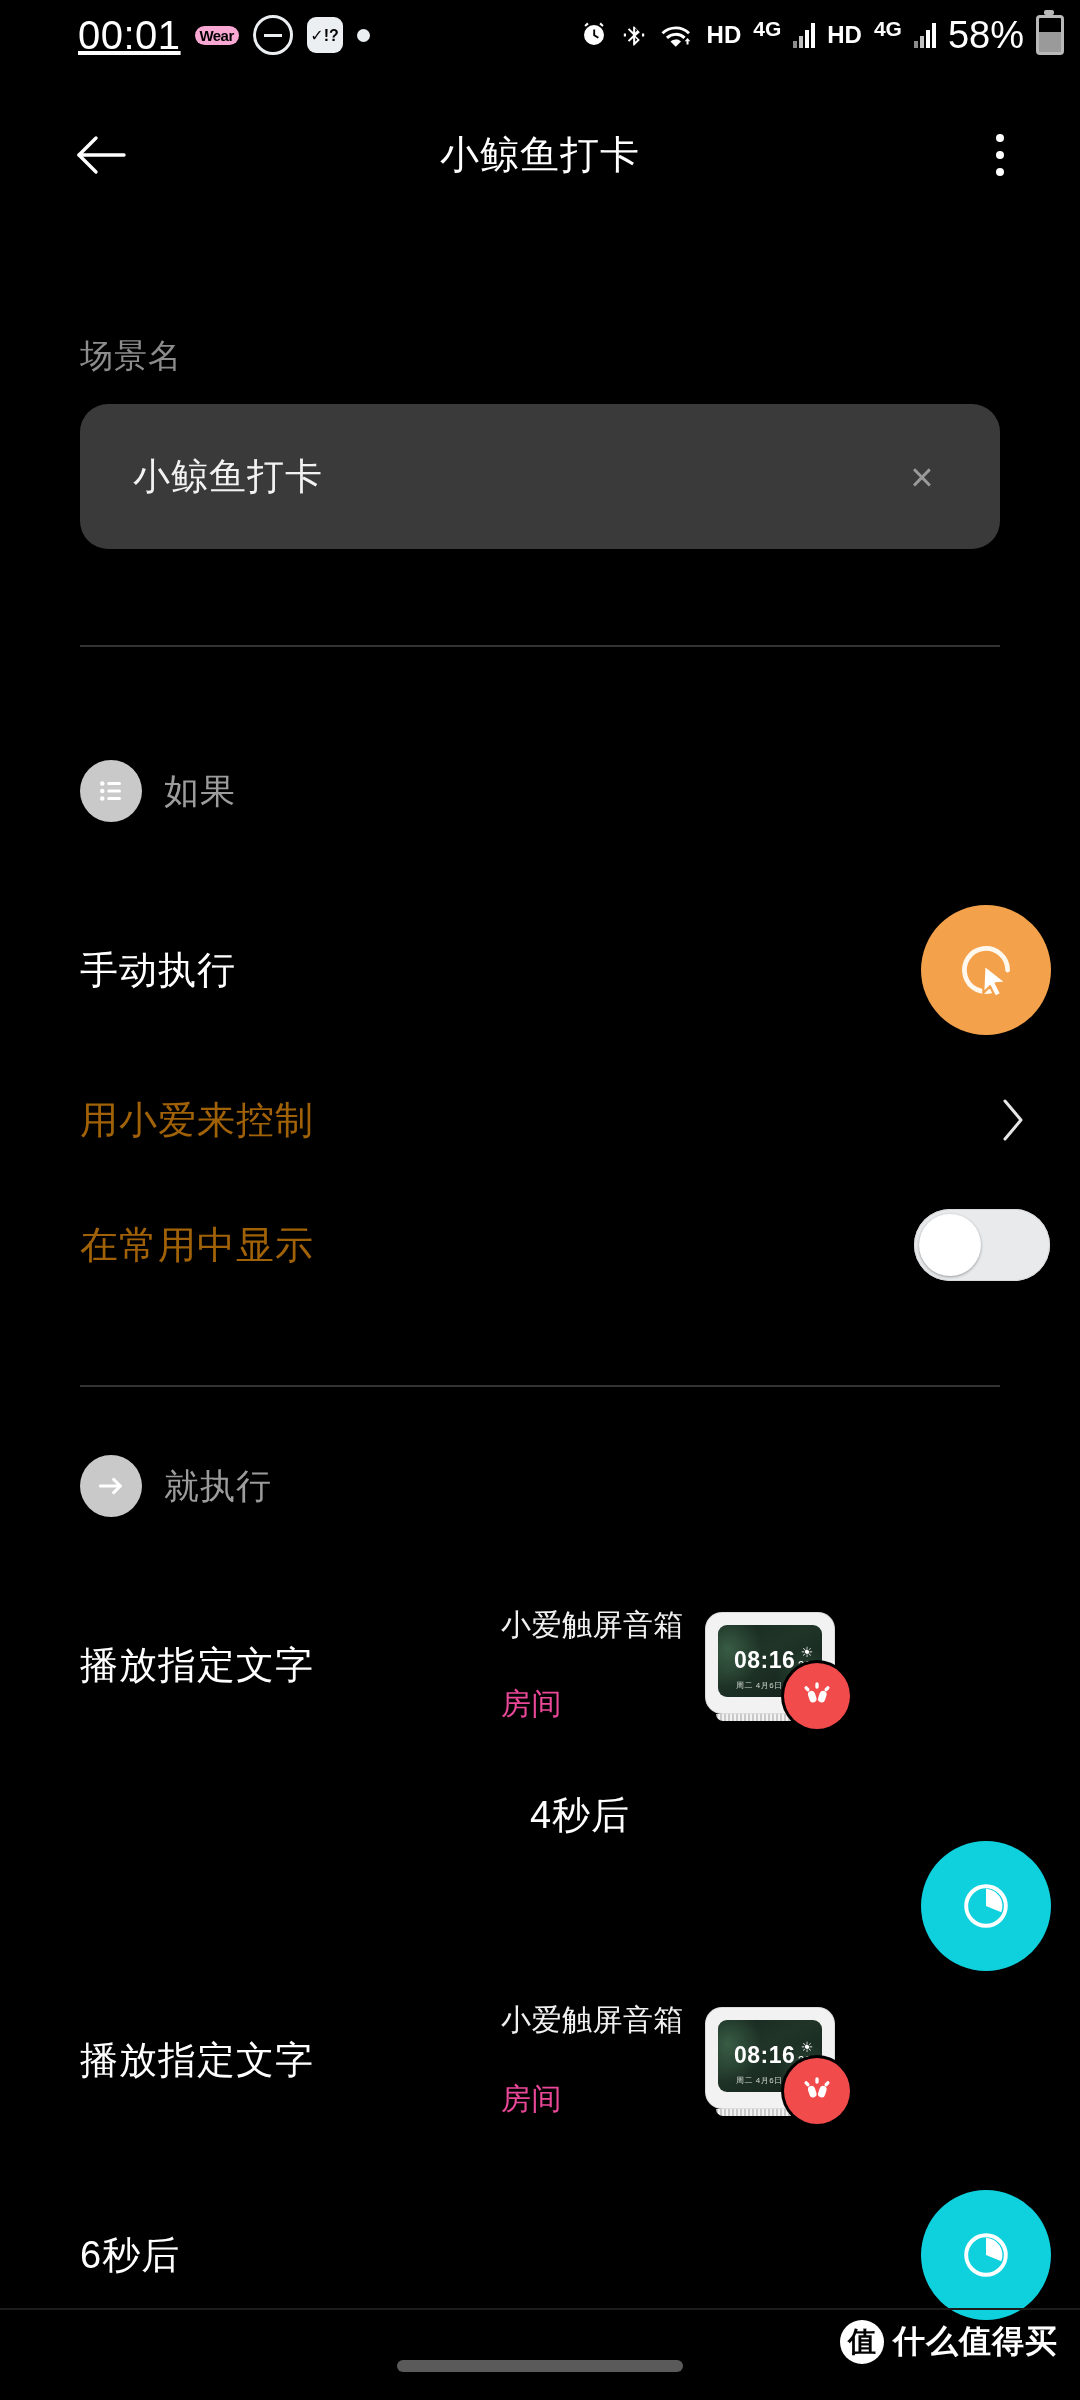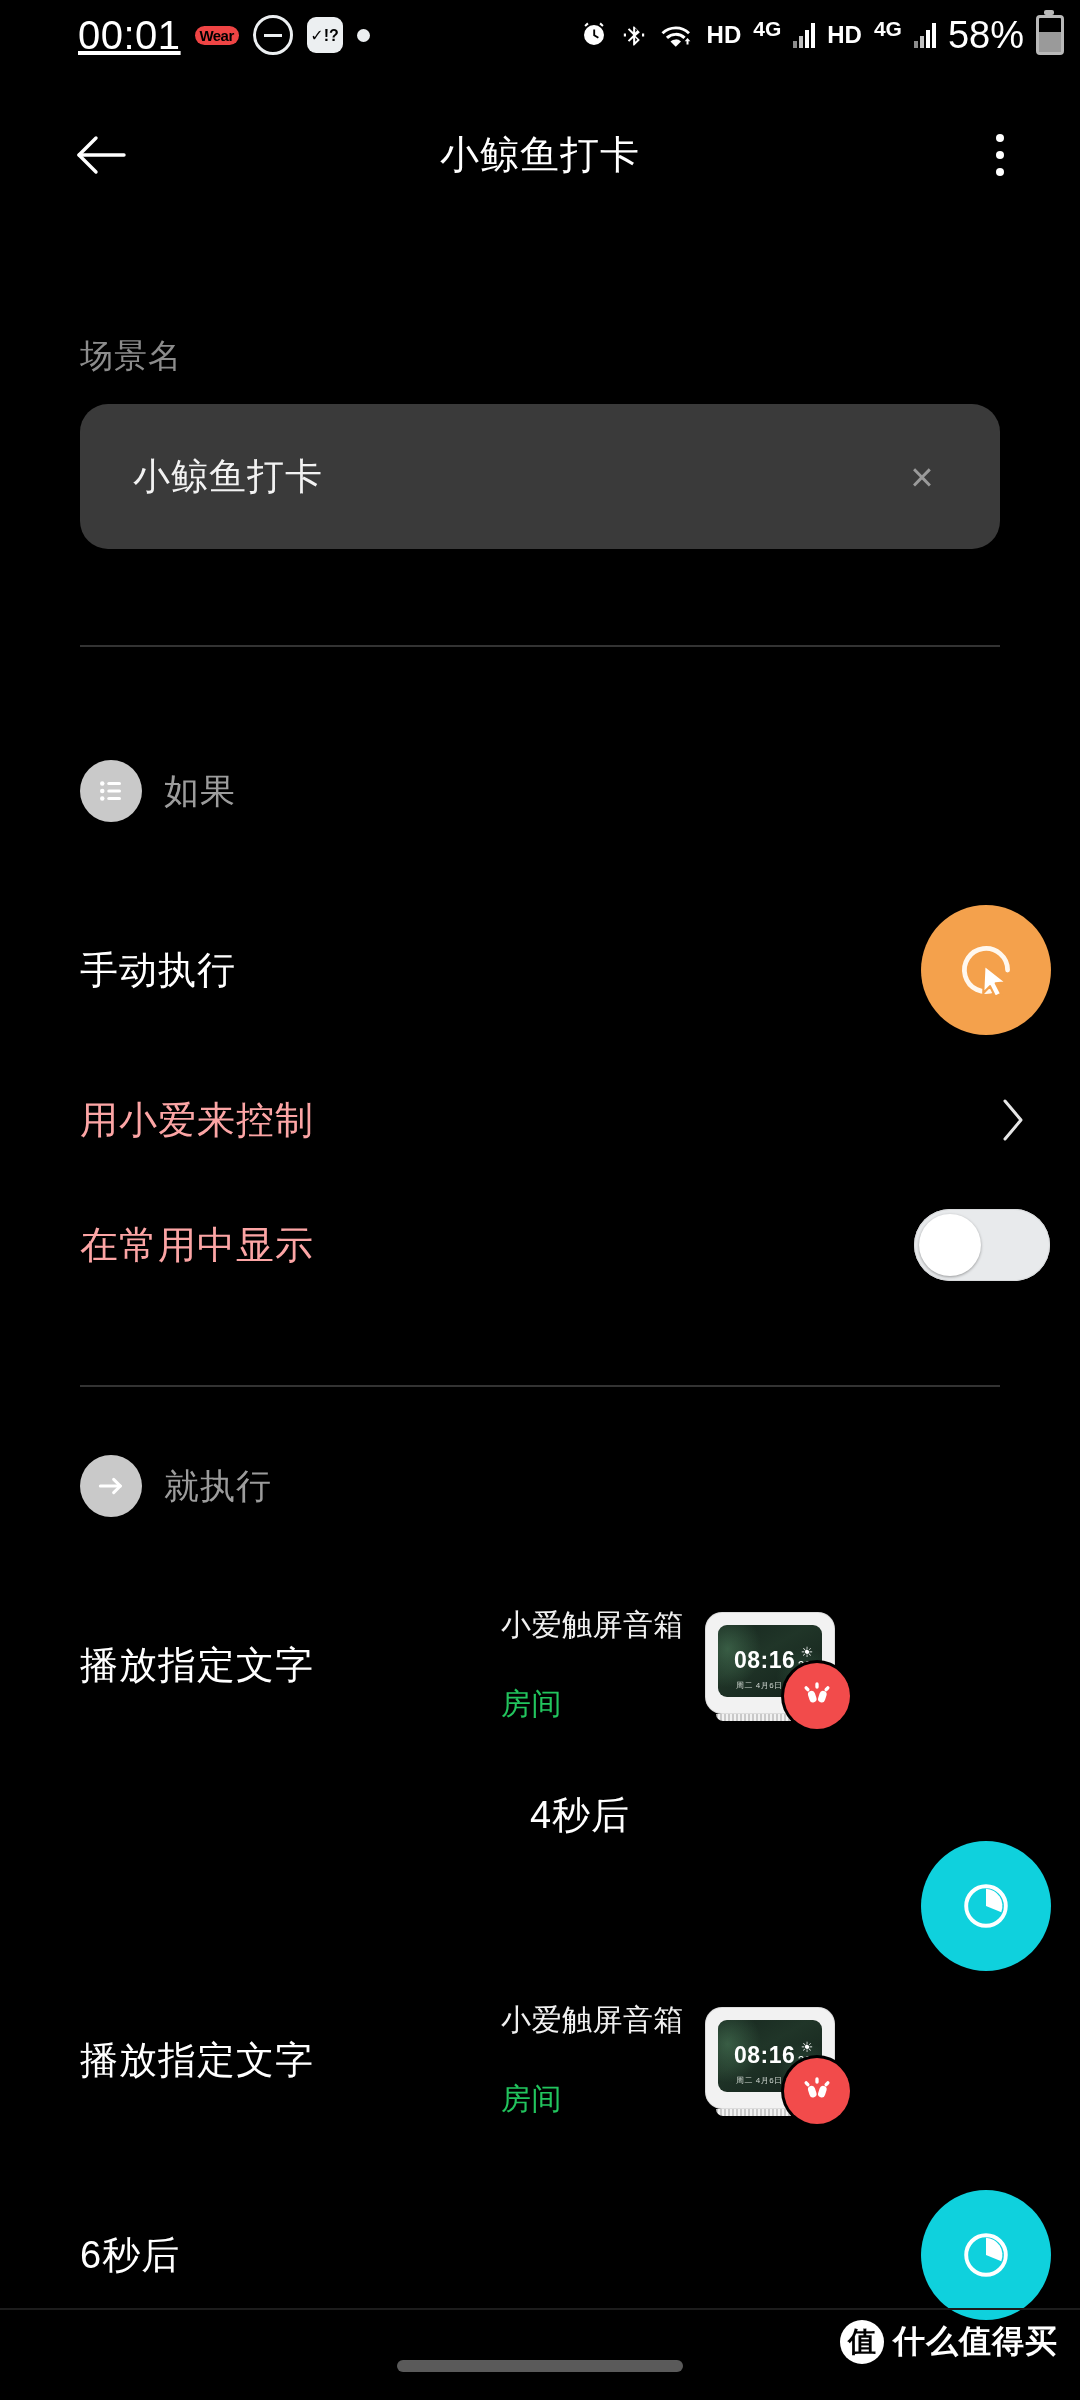--- a/index.html
+++ b/index.html
@@ -13,21 +13,21 @@
   }
   
   .statusbar{
     position:absolute;left:0;top:0;width:1080px;height:70px;
     display:flex;align-items:center;
   }
   .sb-left{display:flex;align-items:center;gap:14px;margin-left:78px;}
   .sb-right{display:flex;align-items:center;gap:12px;margin-left:auto;margin-right:16px;}
   .sb-time{font-size:40px;letter-spacing:0.5px;font-weight:400;color:#fff;text-decoration:underline;}
   .wear-badge{
-    width:44px;height:19px;border-radius:18px;background:#ef4444;color:#000;
+    width:44px;height:19px;border-radius:18px;background:#f9a8d4;color:#000;
     font-size:15px;font-weight:bold;display:flex;align-items:center;justify-content:center;
     letter-spacing:-0.5px;
   }
   .dnd-icon{
     width:34px;height:34px;border:3px solid #eceff1;border-radius:50%;
     display:flex;align-items:center;justify-content:center;
   }
   .dnd-icon i{display:block;width:18px;height:3px;background:#eceff1;}
   .chk-icon{
     width:36px;height:36px;border-radius:9px;background:#eceff1;color:#000;
@@ -89,21 +89,21 @@
     width:62px;height:62px;border-radius:50%;background:#c9c9c9;
     display:flex;align-items:center;justify-content:center;
   }
   .sec-title{font-size:35px;color:#9c9c9c;letter-spacing:1px;}
   #sec-if{top:760px;}
   #sec-then{top:1455px;}
 
   
   .row{position:absolute;left:0;width:1080px;display:flex;align-items:center;}
   .row-label{margin-left:80px;font-size:38px;color:#ffffff;letter-spacing:1px;white-space:nowrap;}
-  .row-label.link{color:#fca5a5;}
+  .row-label.link{color:#a16207;}
   .row-right{margin-left:auto;display:flex;align-items:center;}
 
   
   #row-manual{top:900px;height:140px;}
   .circ-orange{
     width:130px;height:130px;border-radius:50%;background:#f4a14c;
     margin-right:29px;display:flex;align-items:center;justify-content:center;
   }
 
   
@@ -120,21 +120,21 @@
     width:62px;height:62px;border-radius:50%;background:#ffffff;margin-left:5px;
     box-shadow:0 1px 3px rgba(0,0,0,.35);
   }
 
   
   .act-row{position:absolute;left:0;width:864px;height:150px;display:flex;align-items:center;gap:48px;}
   .act-name{margin-left:80px;font-size:38px;color:#fff;letter-spacing:1px;white-space:nowrap;}
   .act-right{margin-left:auto;display:flex;align-items:center;margin-right:28px;}
   .dev-text{display:flex;flex-direction:column;align-items:flex-start;margin-right:22px;}
   .dev-name{font-size:30px;color:#f0f0f0;letter-spacing:.5px;}
-  .dev-room{font-size:30px;color:#22c55e;margin-top:38px;letter-spacing:.5px;}
+  .dev-room{font-size:30px;color:#ec4899;margin-top:38px;letter-spacing:.5px;}
 
   
   .dev-thumb{position:relative;width:130px;height:112px;}
   .dev-body{
     position:absolute;left:0;top:4px;width:128px;height:100px;
     background:#f2f2f2;border-radius:16px;
     box-shadow:0 0 0 1px #dcdcdc;
   }
   .dev-screen{
     position:absolute;left:12px;top:16px;width:104px;height:72px;border-radius:9px;

